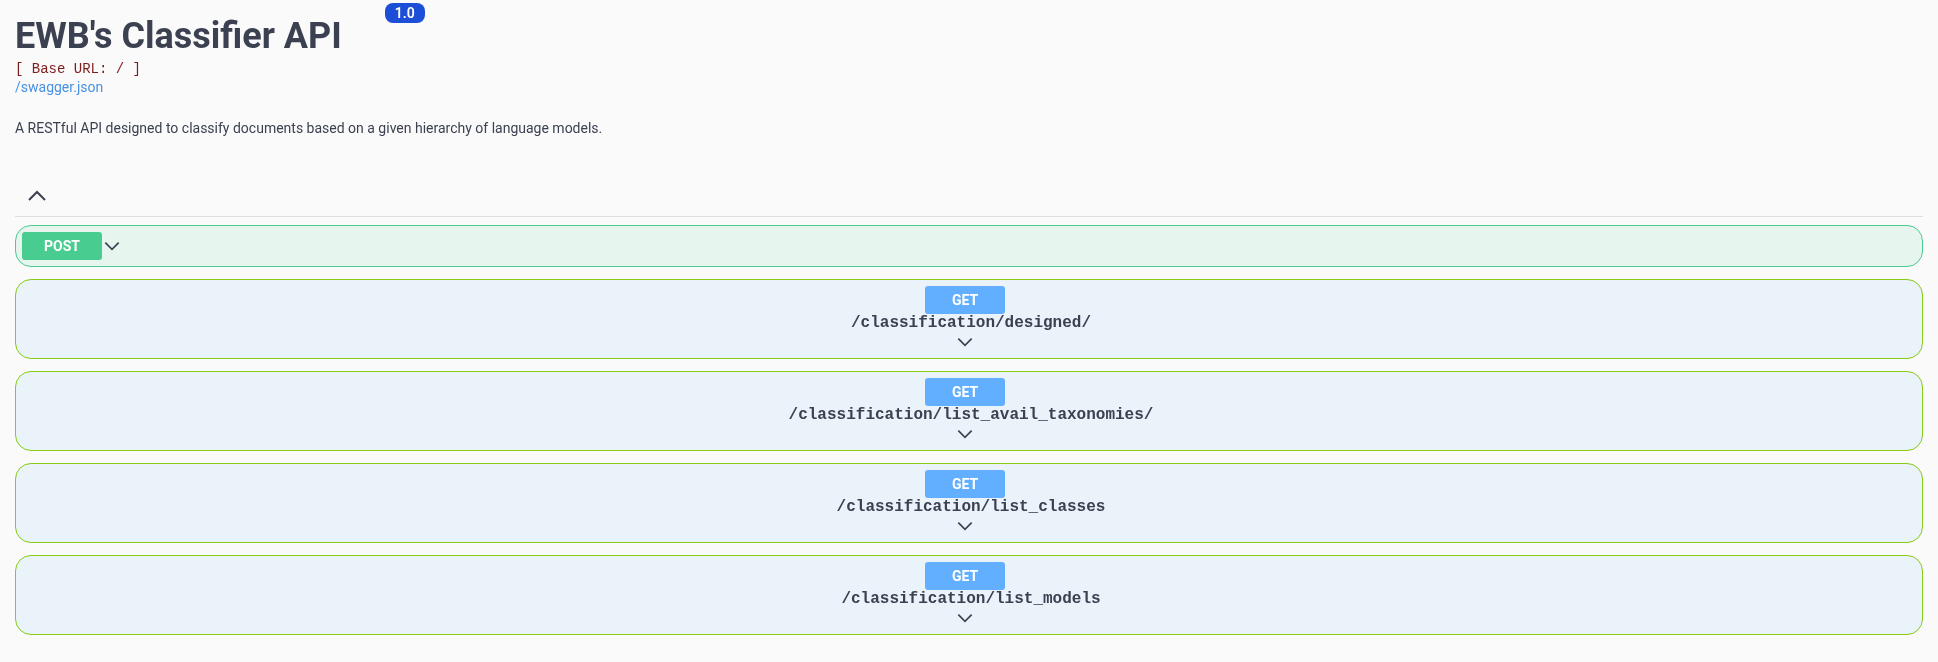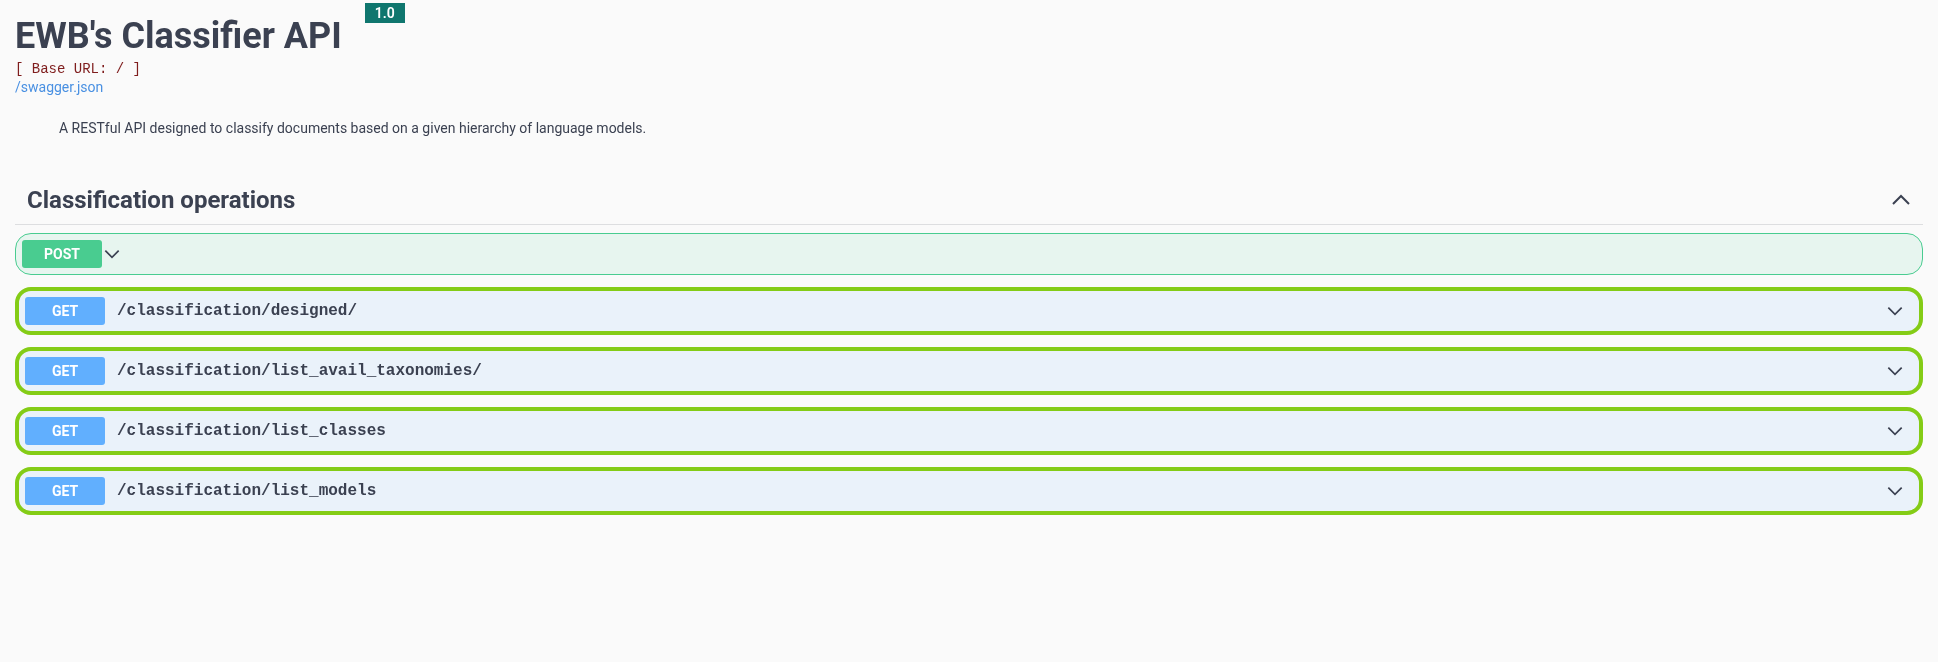--- a/index.html
+++ b/index.html
@@ -20,47 +20,47 @@
       display: flex;
       align-items: flex-start;
       gap: 23px;
     }
     .api-title {
       font-size: 36px;
       font-weight: 700;
       color: #3b4151;
     }
     .version-badge {
-      background: #0f766e;
+      background: #1d4ed8;
       color: #fff;
       font-size: 14px;
       font-weight: 600;
       padding: 2px 10px;
-      border-radius: 0;
+      border-radius: 8px;
       position: relative;
       top: -12px;
+      margin-left: 20px;
     }
     .base-url {
       font-family: "Courier New", monospace;
       font-size: 14px;
       color: #7f1d1d;
       margin-top: 4px;
     }
     .spec-link {
       color: #4990e2;
       font-size: 14px;
       text-decoration: none;
       display: inline-block;
       margin-top: 2px;
     }
     .description {
       font-size: 14px;
       color: #3b4151;
       margin-top: 24px;
-      margin-left: 44px;
     }
     .section {
       margin-top: 40px;
     }
     .section-header {
       display: flex;
       justify-content: space-between;
       align-items: center;
       padding: 10px 12px 10px 12px;
       border-bottom: 1px solid rgba(59,65,81,0.15);
@@ -95,21 +95,22 @@
       align-items: center;
       padding: 6px 14px 6px 6px;
       cursor: pointer;
     }
     .operation.post {
       background: rgba(73,204,144,0.1);
       border: 1px solid #49cc90;
     }
     .operation.get {
       background: rgba(97,175,254,0.1);
-      border: 4px solid #84cc16;
+      border: 1px solid #84cc16;
+      flex-direction: column;
     }
     .method-badge {
       font-size: 14px;
       font-weight: 700;
       color: #fff;
       min-width: 80px;
       text-align: center;
       padding: 6px 0;
       border-radius: 3px;
       text-transform: uppercase;
@@ -149,21 +150,20 @@
     <h1 class="api-title">EWB's Classifier API</h1>
     <span class="version-badge">1.0</span>
   </div>
   <div class="base-url">[ Base URL: / ]</div>
   <a href="#" class="spec-link">/swagger.json</a>
   <p class="description">A RESTful API designed to classify documents based on a given hierarchy of language models.</p>
 </div>
 
 <div class="section">
   <div class="section-header">
-    <h2 class="section-title">Classification operations</h2>
     <span class="chevron chevron-up">
       <svg viewBox="0 0 20 12" fill="none" stroke="#3b4151" stroke-width="2">
           <polyline points="2,2 10,10 18,2"></polyline>
         </svg>
     </span>
   </div>
   <div class="operations">
 
     <div class="operation post">
       <span class="method-badge post">POST</span>

